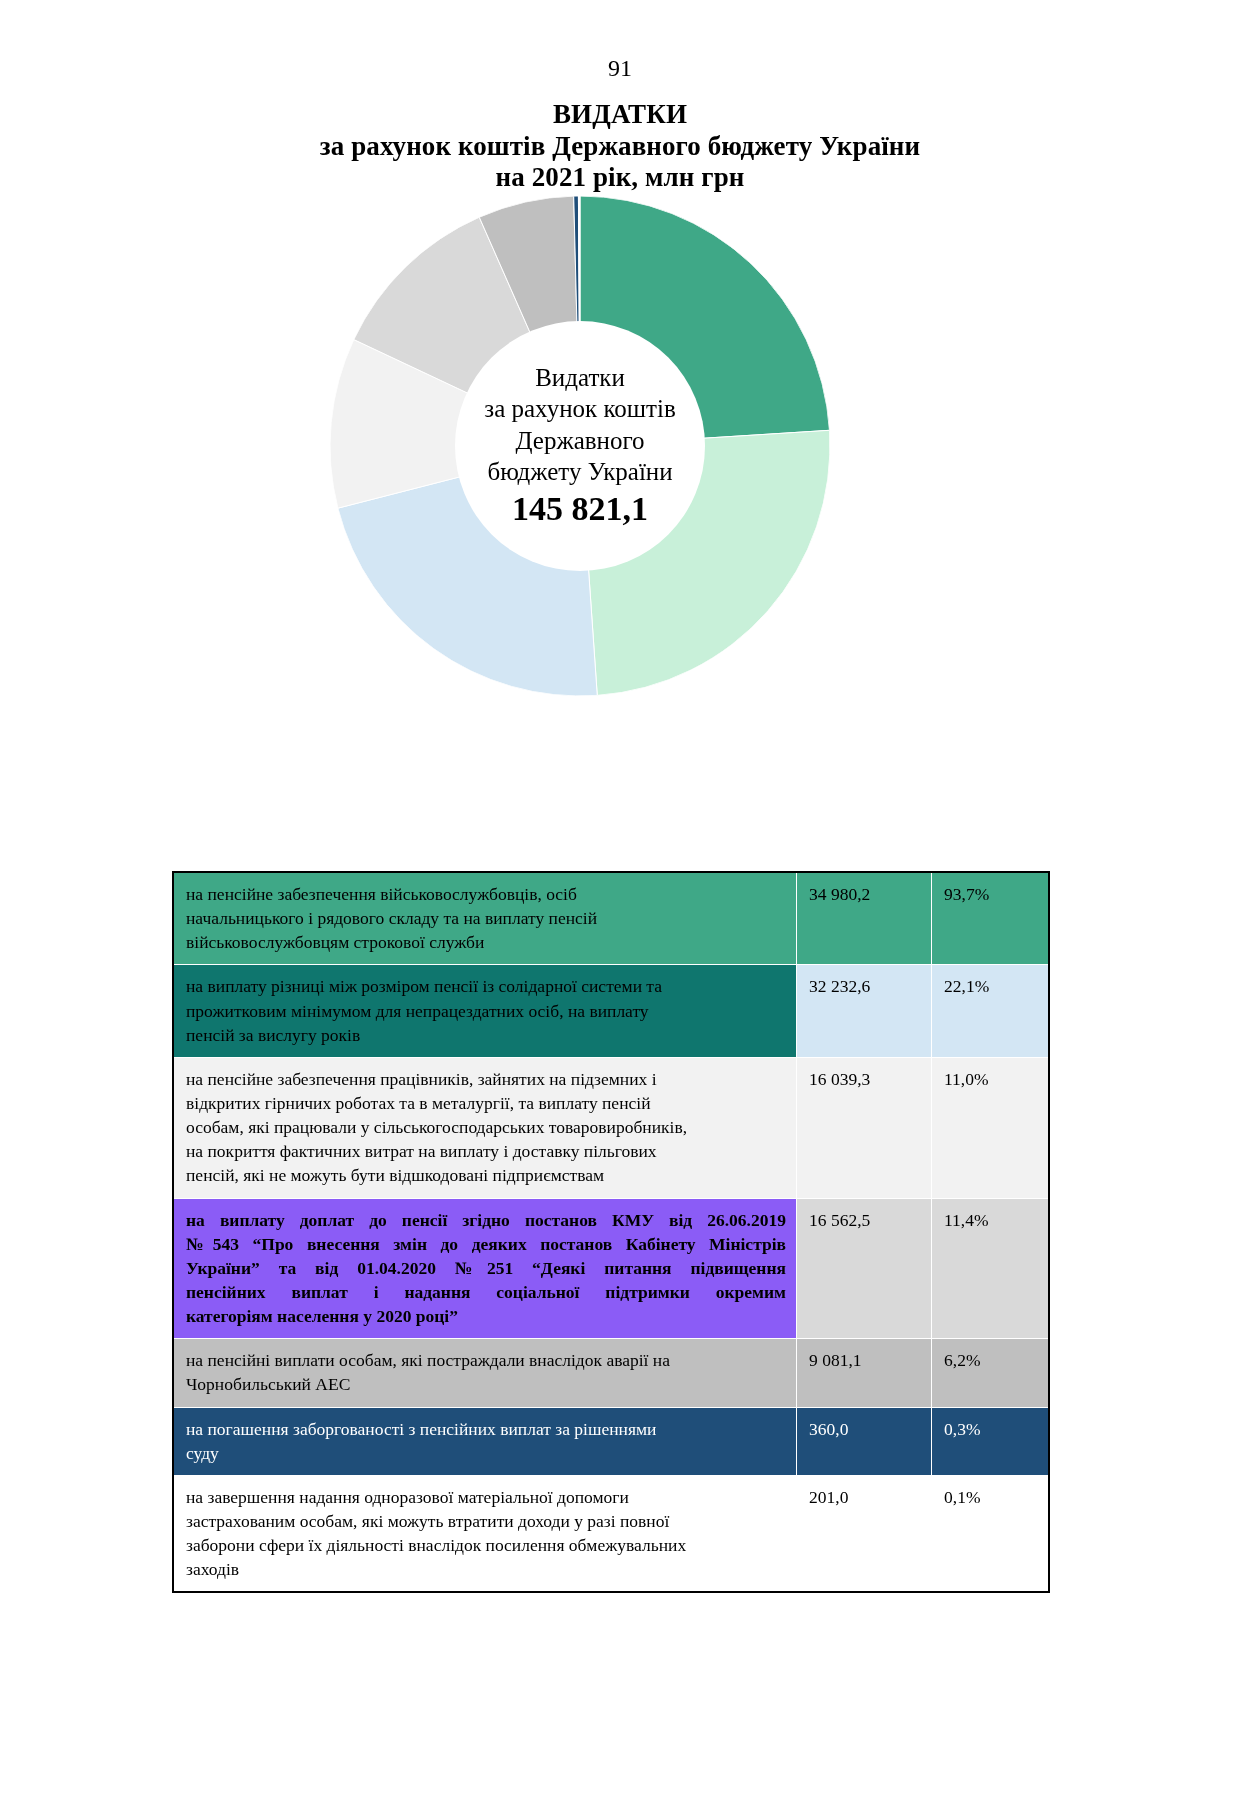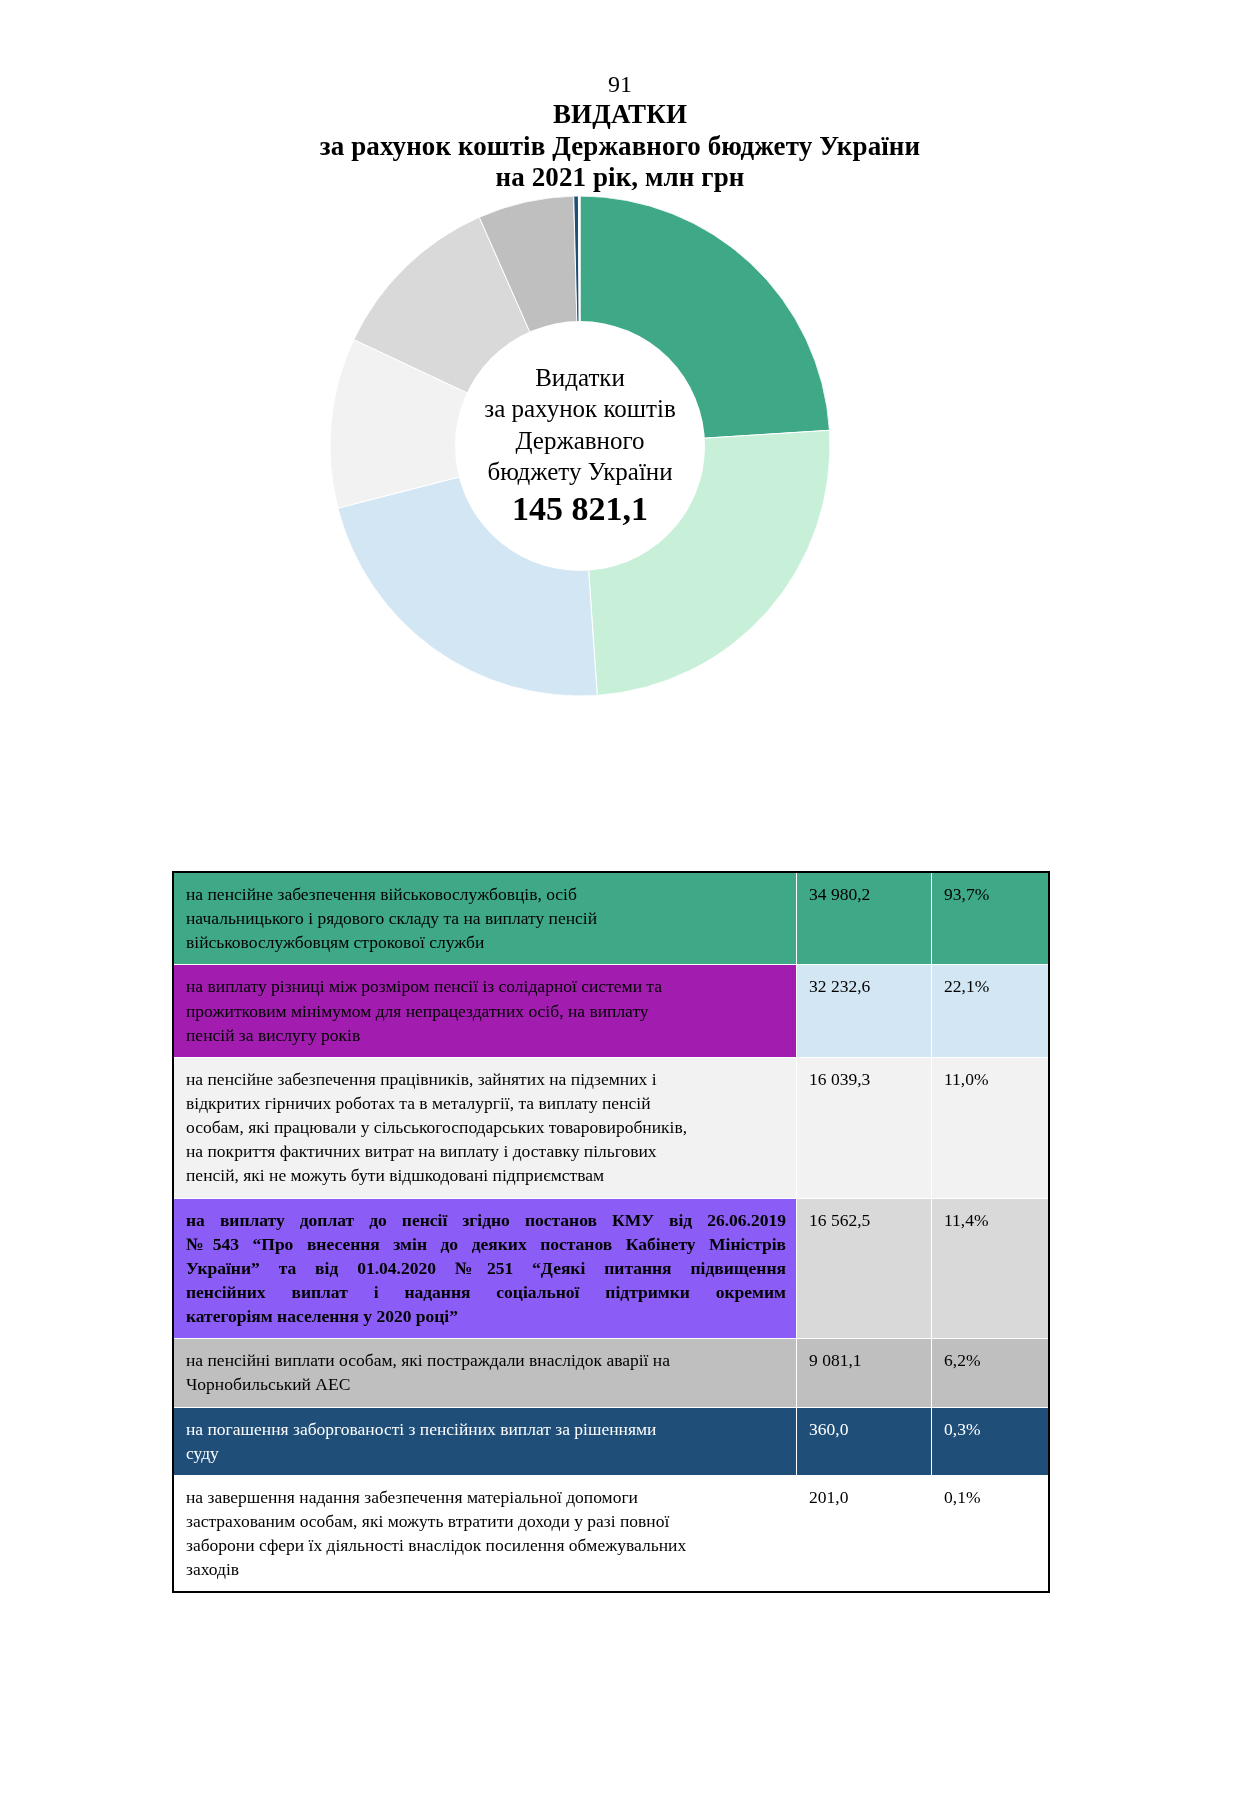--- a/index.html
+++ b/index.html
@@ -12,21 +12,21 @@
     overflow:hidden;
   }
   .page{
     position:relative;
     width:1240px;height:1806px;
     box-sizing:border-box;
   }
   
   .page-number{
     position:absolute;
-    top:72px;left:0;width:1240px;
+    top:56px;left:0;width:1240px;
     text-align:center;
     font-size:24px;
     line-height:1;
   }
   
   .title-block{
     position:absolute;
     top:99px;left:0;width:1240px;
     text-align:center;
   }
@@ -136,21 +136,21 @@
           <tr>
             <td class="c-label" style="background: rgb(63, 168, 135); color: rgb(0, 0, 0);">
               <div>на пенсійне забезпечення військовослужбовців, осіб</div>
               <div>начальницького і рядового складу та на виплату пенсій</div>
               <div>військовослужбовцям  строкової служби</div>
             </td>
             <td class="c-value" style="background: rgb(63, 168, 135); color: rgb(0, 0, 0);">34 980,2</td>
             <td class="c-pct" style="background: rgb(63, 168, 135); color: rgb(0, 0, 0);">93,7%</td>
           </tr>
           <tr>
-            <td class="c-label" style="background: #a21caf; color: rgb(0, 0, 0);">
+            <td class="c-label" style="background: #0f766e; color: rgb(0, 0, 0);">
               <div>на виплату різниці між розміром пенсії із солідарної системи та</div>
               <div>прожитковим мінімумом для непрацездатних осіб, на виплату</div>
               <div>пенсій за вислугу років</div>
             </td>
             <td class="c-value" style="background: rgb(211, 230, 244); color: rgb(0, 0, 0);">32 232,6</td>
             <td class="c-pct" style="background: rgb(211, 230, 244); color: rgb(0, 0, 0);">22,1%</td>
           </tr>
           <tr>
             <td class="c-label" style="background: rgb(242, 242, 242); color: rgb(0, 0, 0);">
               <div>на пенсійне забезпечення працівників, зайнятих на підземних і</div>
@@ -184,21 +184,21 @@
           <tr>
             <td class="c-label" style="background: rgb(31, 78, 121); color: rgb(255, 255, 255);">
               <div>на погашення заборгованості з пенсійних виплат за рішеннями</div>
               <div>суду</div>
             </td>
             <td class="c-value" style="background: rgb(31, 78, 121); color: rgb(255, 255, 255);">360,0</td>
             <td class="c-pct" style="background: rgb(31, 78, 121); color: rgb(255, 255, 255);">0,3%</td>
           </tr>
           <tr>
             <td class="c-label" style="background: rgb(255, 255, 255); color: rgb(0, 0, 0);">
-              <div>на завершення надання забезпечення матеріальної допомоги</div>
+              <div>на завершення надання одноразової матеріальної допомоги</div>
               <div>застрахованим особам, які можуть втратити доходи у разі повної</div>
               <div>заборони сфери їх діяльності внаслідок посилення обмежувальних</div>
               <div>заходів</div>
             </td>
             <td class="c-value" style="background: rgb(255, 255, 255); color: rgb(0, 0, 0);">201,0</td>
             <td class="c-pct" style="background: rgb(255, 255, 255); color: rgb(0, 0, 0);">0,1%</td>
           </tr>
         </tbody>
     </table>
   </div>

